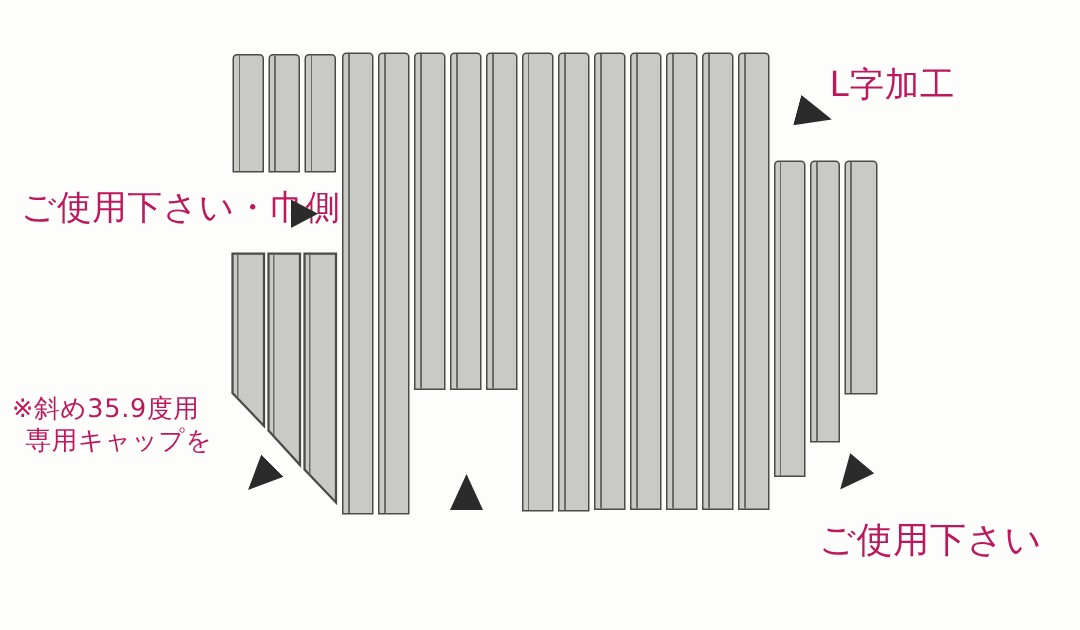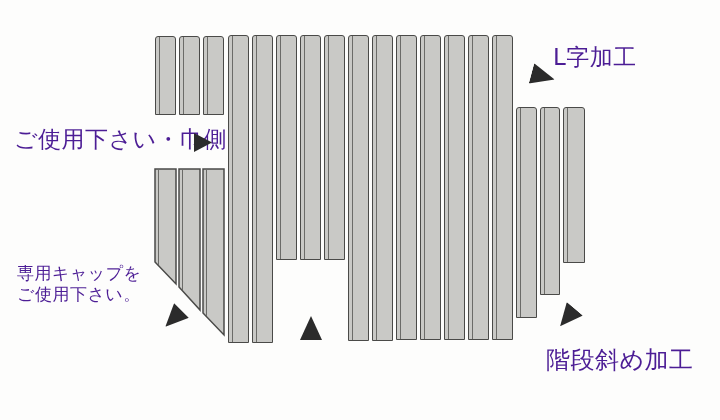--- a/index.html
+++ b/index.html
@@ -17,21 +17,21 @@
     position:absolute;
     box-sizing:border-box;
     background-color:#c9c9c6;
     background-image:linear-gradient(90deg, rgba(0,0,0,0) 0, rgba(0,0,0,0) 3px, #6b6b68 3px, #6b6b68 4px, rgba(0,0,0,0) 4px);
     border:1.5px solid #4a4a48;
     border-radius:3px 3px 0 0;
   }
   .diag-svg{position:absolute;left:154px;top:168px;}
   .label{
     position:absolute;
-    color:#4c1d95;
+    color:#be185d;
     white-space:nowrap;
     letter-spacing:0.5px;
     line-height:1.1;
   }
   .label.big{font-size:23px;font-weight:500;}
   .label.note{font-size:17px;font-weight:500;line-height:21px;}
   .arrow{
     position:absolute;
     background:#2b2b2b;
     clip-path:polygon(0 0, 100% 50%, 0 100%);
@@ -69,25 +69,25 @@
   <div class="slat" style="left:444px;top:35px;width:21px;height:305px;"></div>
   <div class="slat" style="left:468px;top:35px;width:21px;height:305px;"></div>
   <div class="slat" style="left:492px;top:35px;width:21px;height:305px;"></div>
 
   <div class="slat" style="left:516px;top:107px;width:21px;height:211px;"></div>
   <div class="slat" style="left:540px;top:107px;width:20px;height:188px;"></div>
   <div class="slat" style="left:563px;top:107px;width:22px;height:156px;"></div>
 
   <div class="label big" style="left:14px;top:127px;">ご使用下さい・巾側</div>
   <div class="label big" style="left:553px;top:45px;">L字加工</div>
-  <div class="label big" style="left:546px;top:347px;font-size:24px;">階段斜め加工</div>
+  <div class="label big" style="left:546px;top:347px;font-size:24px;">ご使用下さい</div>
 
   <div class="label note" style="left:8px;top:263px;">
+    <div>※斜め35.9度用</div>
     <div style="padding-left:9px;">専用キャップを</div>
-    <div style="padding-left:9px;">ご使用下さい。</div>
   </div>
 
   <div class="arrow" style="left:194px;top:133px;width:18px;height:19px;"></div>
   <div class="arrow" style="left:531px;top:66px;width:24px;height:21px;transform:rotate(15deg);"></div>
   <div class="arrow" style="left:162px;top:308px;width:23px;height:21px;transform:rotate(135deg);"></div>
   <div class="arrow" style="left:299px;top:317px;width:24px;height:22px;transform:rotate(-90deg);"></div>
   <div class="arrow" style="left:556px;top:307px;width:23px;height:21px;transform:rotate(130deg);"></div>
 
 </div>
 

